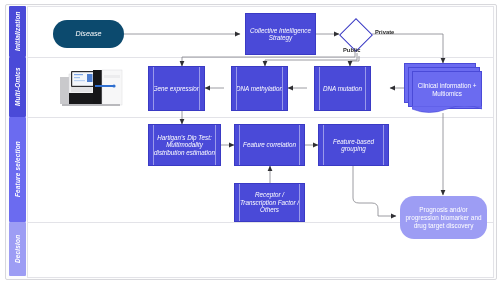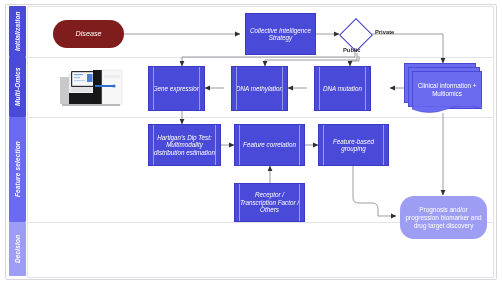--- a/index.html
+++ b/index.html
@@ -23,21 +23,21 @@
   
   .lane-body{position:absolute;left:27px;right:8px;background:#ffffff;
              border:1px solid #e3e3e8;}
 
   
   .node{position:absolute;box-sizing:border-box;
         display:flex;align-items:center;justify-content:center;
         text-align:center;color:#ffffff;font-style:italic;
         line-height:1.18;padding:2px 3px;}
 
-  .terminator{background:#7f1d1d;border-radius:999px;font-size:7.2px;}
+  .terminator{background:#0c4a6e;border-radius:999px;font-size:7.2px;}
 
   .process{background:#4a4ad8;border:1px solid #3a3ac4;font-size:6.3px;}
 
   
   .process .rail{position:absolute;top:0;bottom:0;width:0;
                  border-left:1px solid #9a9aea;}
   .process .rail.l{left:4px;}
   .process .rail.r{right:4px;}
 
   .decision{position:absolute;background:#ffffff;border:1.4px solid #3a3ac4;

